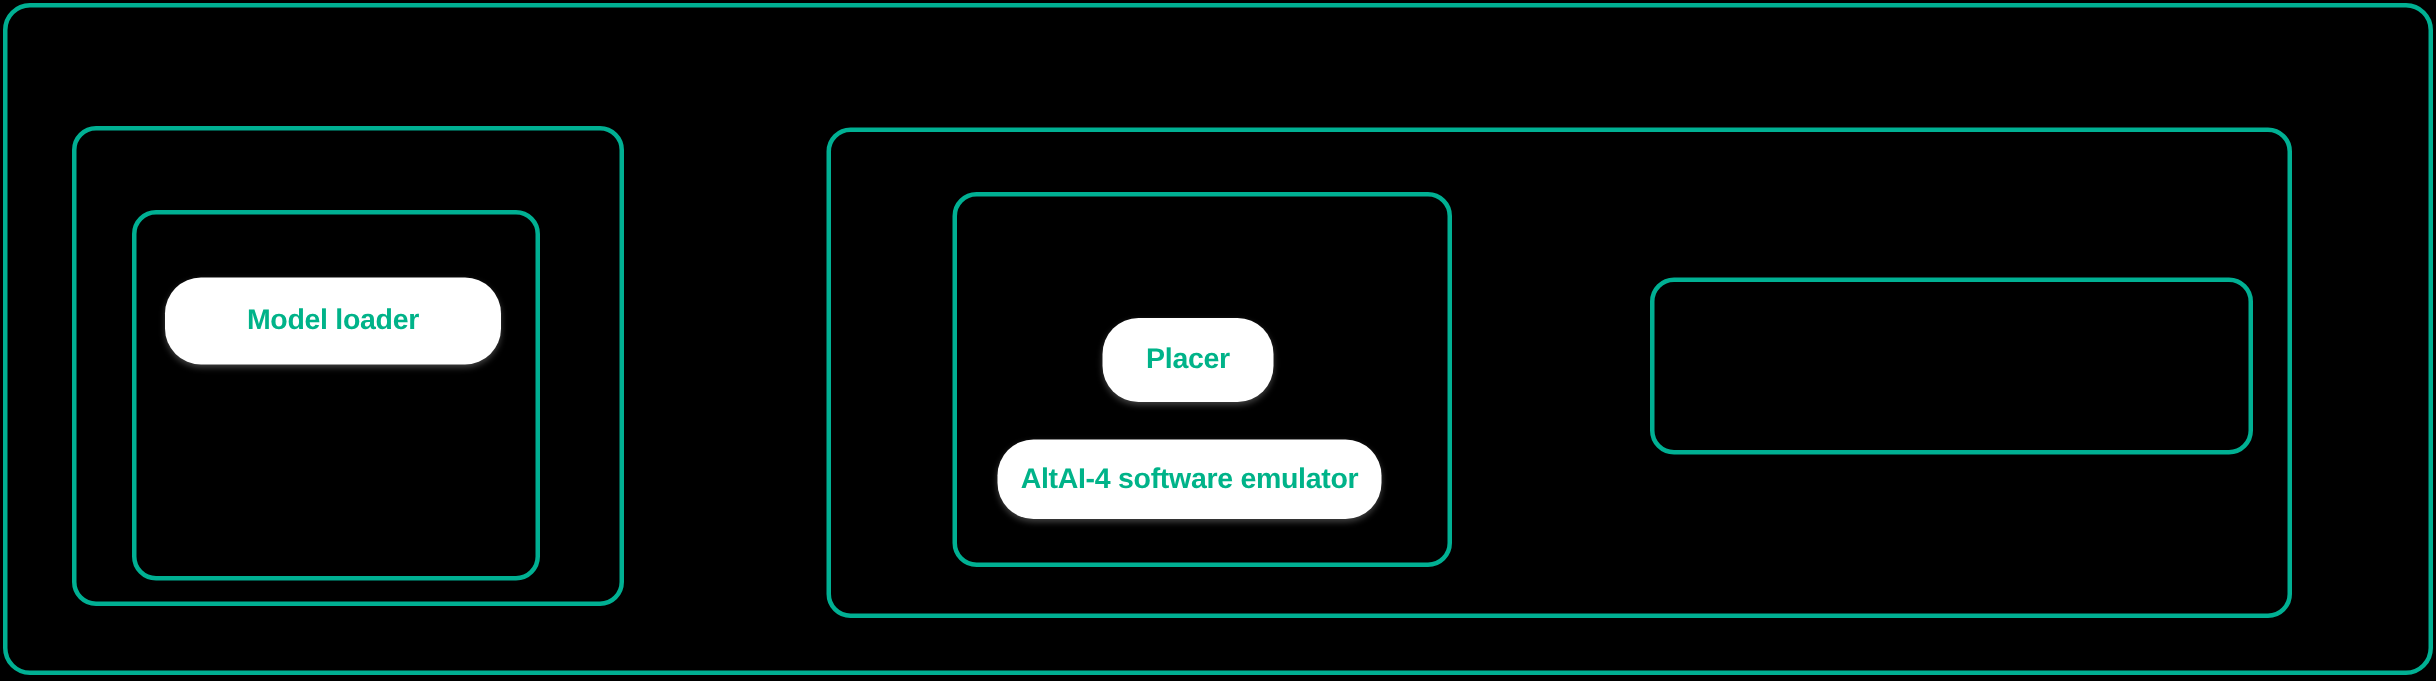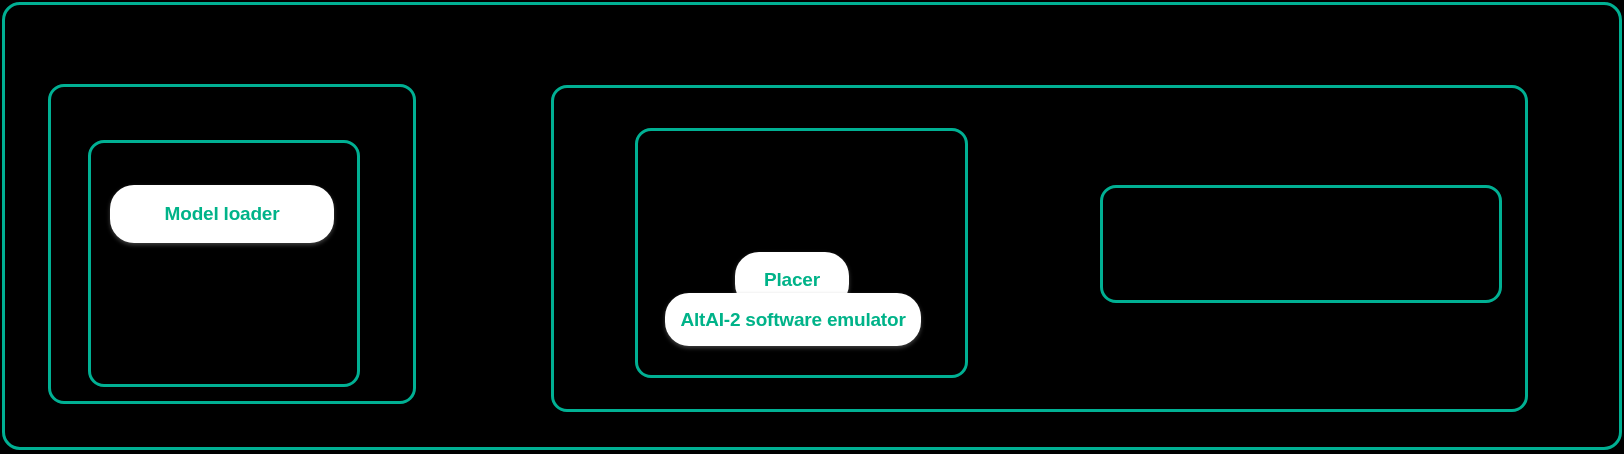--- a/index.html
+++ b/index.html
@@ -52,21 +52,21 @@
     display: flex;
     align-items: center;
     justify-content: center;
     box-shadow: 0 2px 4px rgba(120,120,120,0.55);
     white-space: pre-line;
     padding: 0 10px;
   }
 
   .pill-model-loader   { left: 110px; top: 185px; width: 224px; height: 58px;  border-radius: 24px; }
   .pill-neuron-network { left: 108px; top: 264px; width: 238px; height: 92px;  border-radius: 26px; }
-  .pill-placer         { left: 735px; top: 212px; width: 114px; height: 56px;  border-radius: 24px; margin-top: 40px; }
+  .pill-placer         { left: 735px; top: 212px; width: 114px; height: 56px;  border-radius: 24px; }
   .pill-emulator       { left: 665px; top: 293px; width: 256px; height: 53px;  border-radius: 24px; }
 </style>
 </head>
 <body>
 
 <div id="diagram-root">
 
   <div class="frame frame-outer"></div>
 
   <div class="frame frame-left"></div>
@@ -75,17 +75,17 @@
 
   <div class="pill pill-model-loader">Model loader</div>
 
 
   <div class="frame frame-mid"></div>
 
   <div class="frame frame-mid-inner"></div>
 
   <div class="pill pill-placer">Placer</div>
 
-  <div class="pill pill-emulator">AltAI-2 software emulator</div>
+  <div class="pill pill-emulator">AltAI-4 software emulator</div>
 
   <div class="frame frame-right-empty"></div>
 
 </div>
 
 </body></html>

